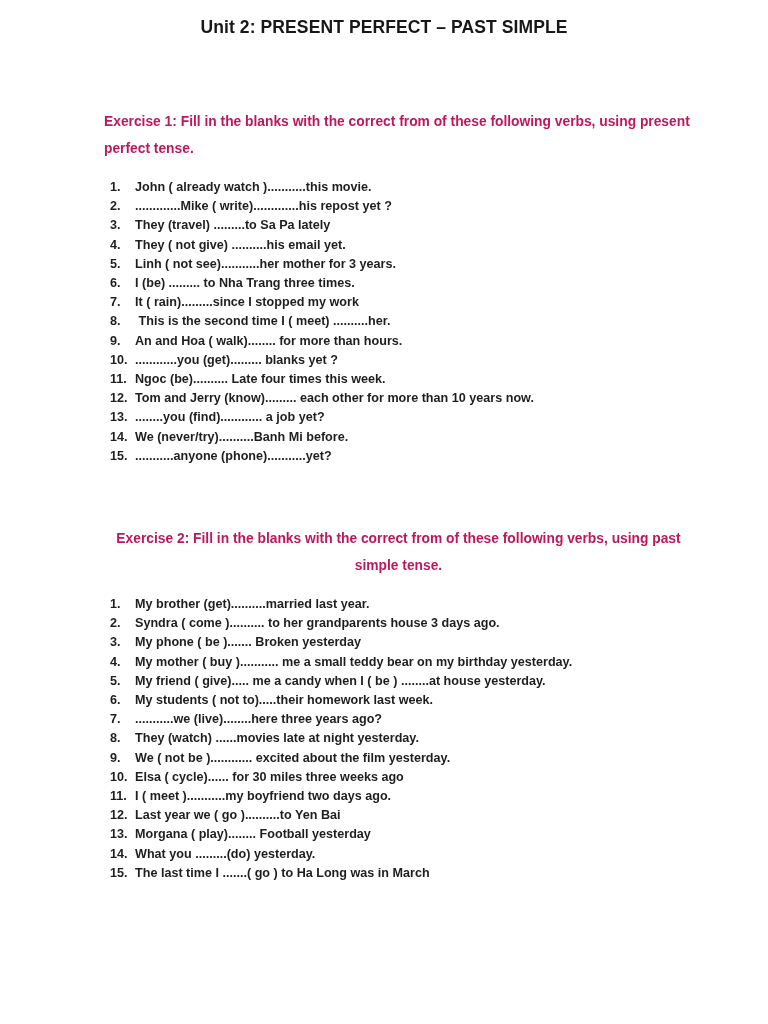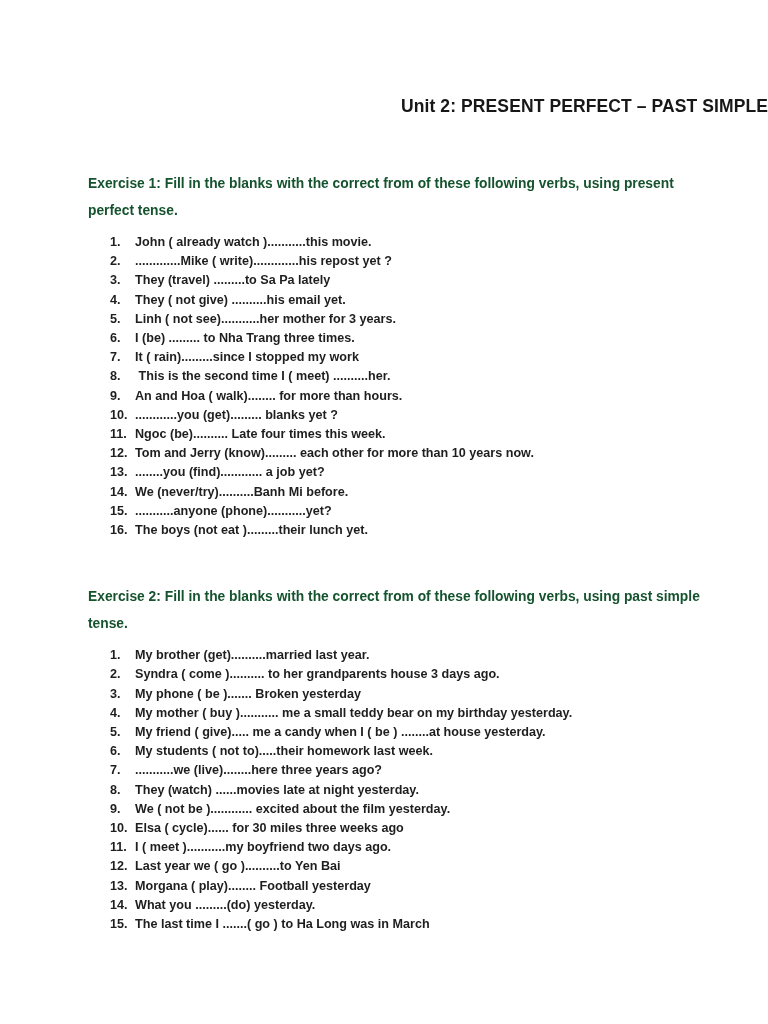--- a/index.html
+++ b/index.html
@@ -11,38 +11,37 @@
     position: relative;
     width: 768px;
     height: 1024px;
     background: #ffffff;
     font-family: "Liberation Sans", sans-serif;
     color: #1b1b1b;
     overflow: hidden;
     -webkit-font-smoothing: antialiased;
   }
   .doc-title {
-    margin: 0;
-    padding-top: 96px;
-    text-align: right;
+    margin: 17px;
+    text-align: center;
     font-size: 17.5px;
     font-weight: 700;
     letter-spacing: 0.1px;
     color: #171717;
   }
   .exercise-heading {
-    margin: 0;
+    margin: 16px;
     padding: 0 59px 0 88px;
     font-size: 13.8px;
     font-weight: 700;
     line-height: 27px;
-    color: #14532d;
+    color: #be185d;
   }
   .section-ex1 .exercise-heading { padding-top: 53px; }
-  .section-ex2 .exercise-heading { padding-top: 43px; }
+  .section-ex2 .exercise-heading { padding-top: 43px; text-align: center; }
   .item-list {
     margin-top: 9px;
     margin-left: 110px;
     margin-right: 60px;
   }
   .item {
     display: flex;
     align-items: baseline;
     font-size: 12.6px;
     line-height: 19.2px;
@@ -121,24 +120,20 @@
           <span class="txt">........you (find)............ a job yet?</span>
         </div>
         <div class="item">
           <span class="num">14.</span>
           <span class="txt">We (never/try)..........Banh Mi before.</span>
         </div>
         <div class="item">
           <span class="num">15.</span>
           <span class="txt">...........anyone (phone)...........yet?</span>
         </div>
-        <div class="item">
-          <span class="num">16.</span>
-          <span class="txt">The boys (not eat ).........their lunch yet.</span>
-        </div>
       </div>
   </section>
 
   <section class="section-ex2">
     <h2 class="exercise-heading">Exercise 2: Fill in the blanks with the correct from of these following verbs, using past simple tense.</h2>
     <div class="item-list">
         <div class="item">
           <span class="num">1.</span>
           <span class="txt">My brother (get)..........married last year.</span>
         </div>

